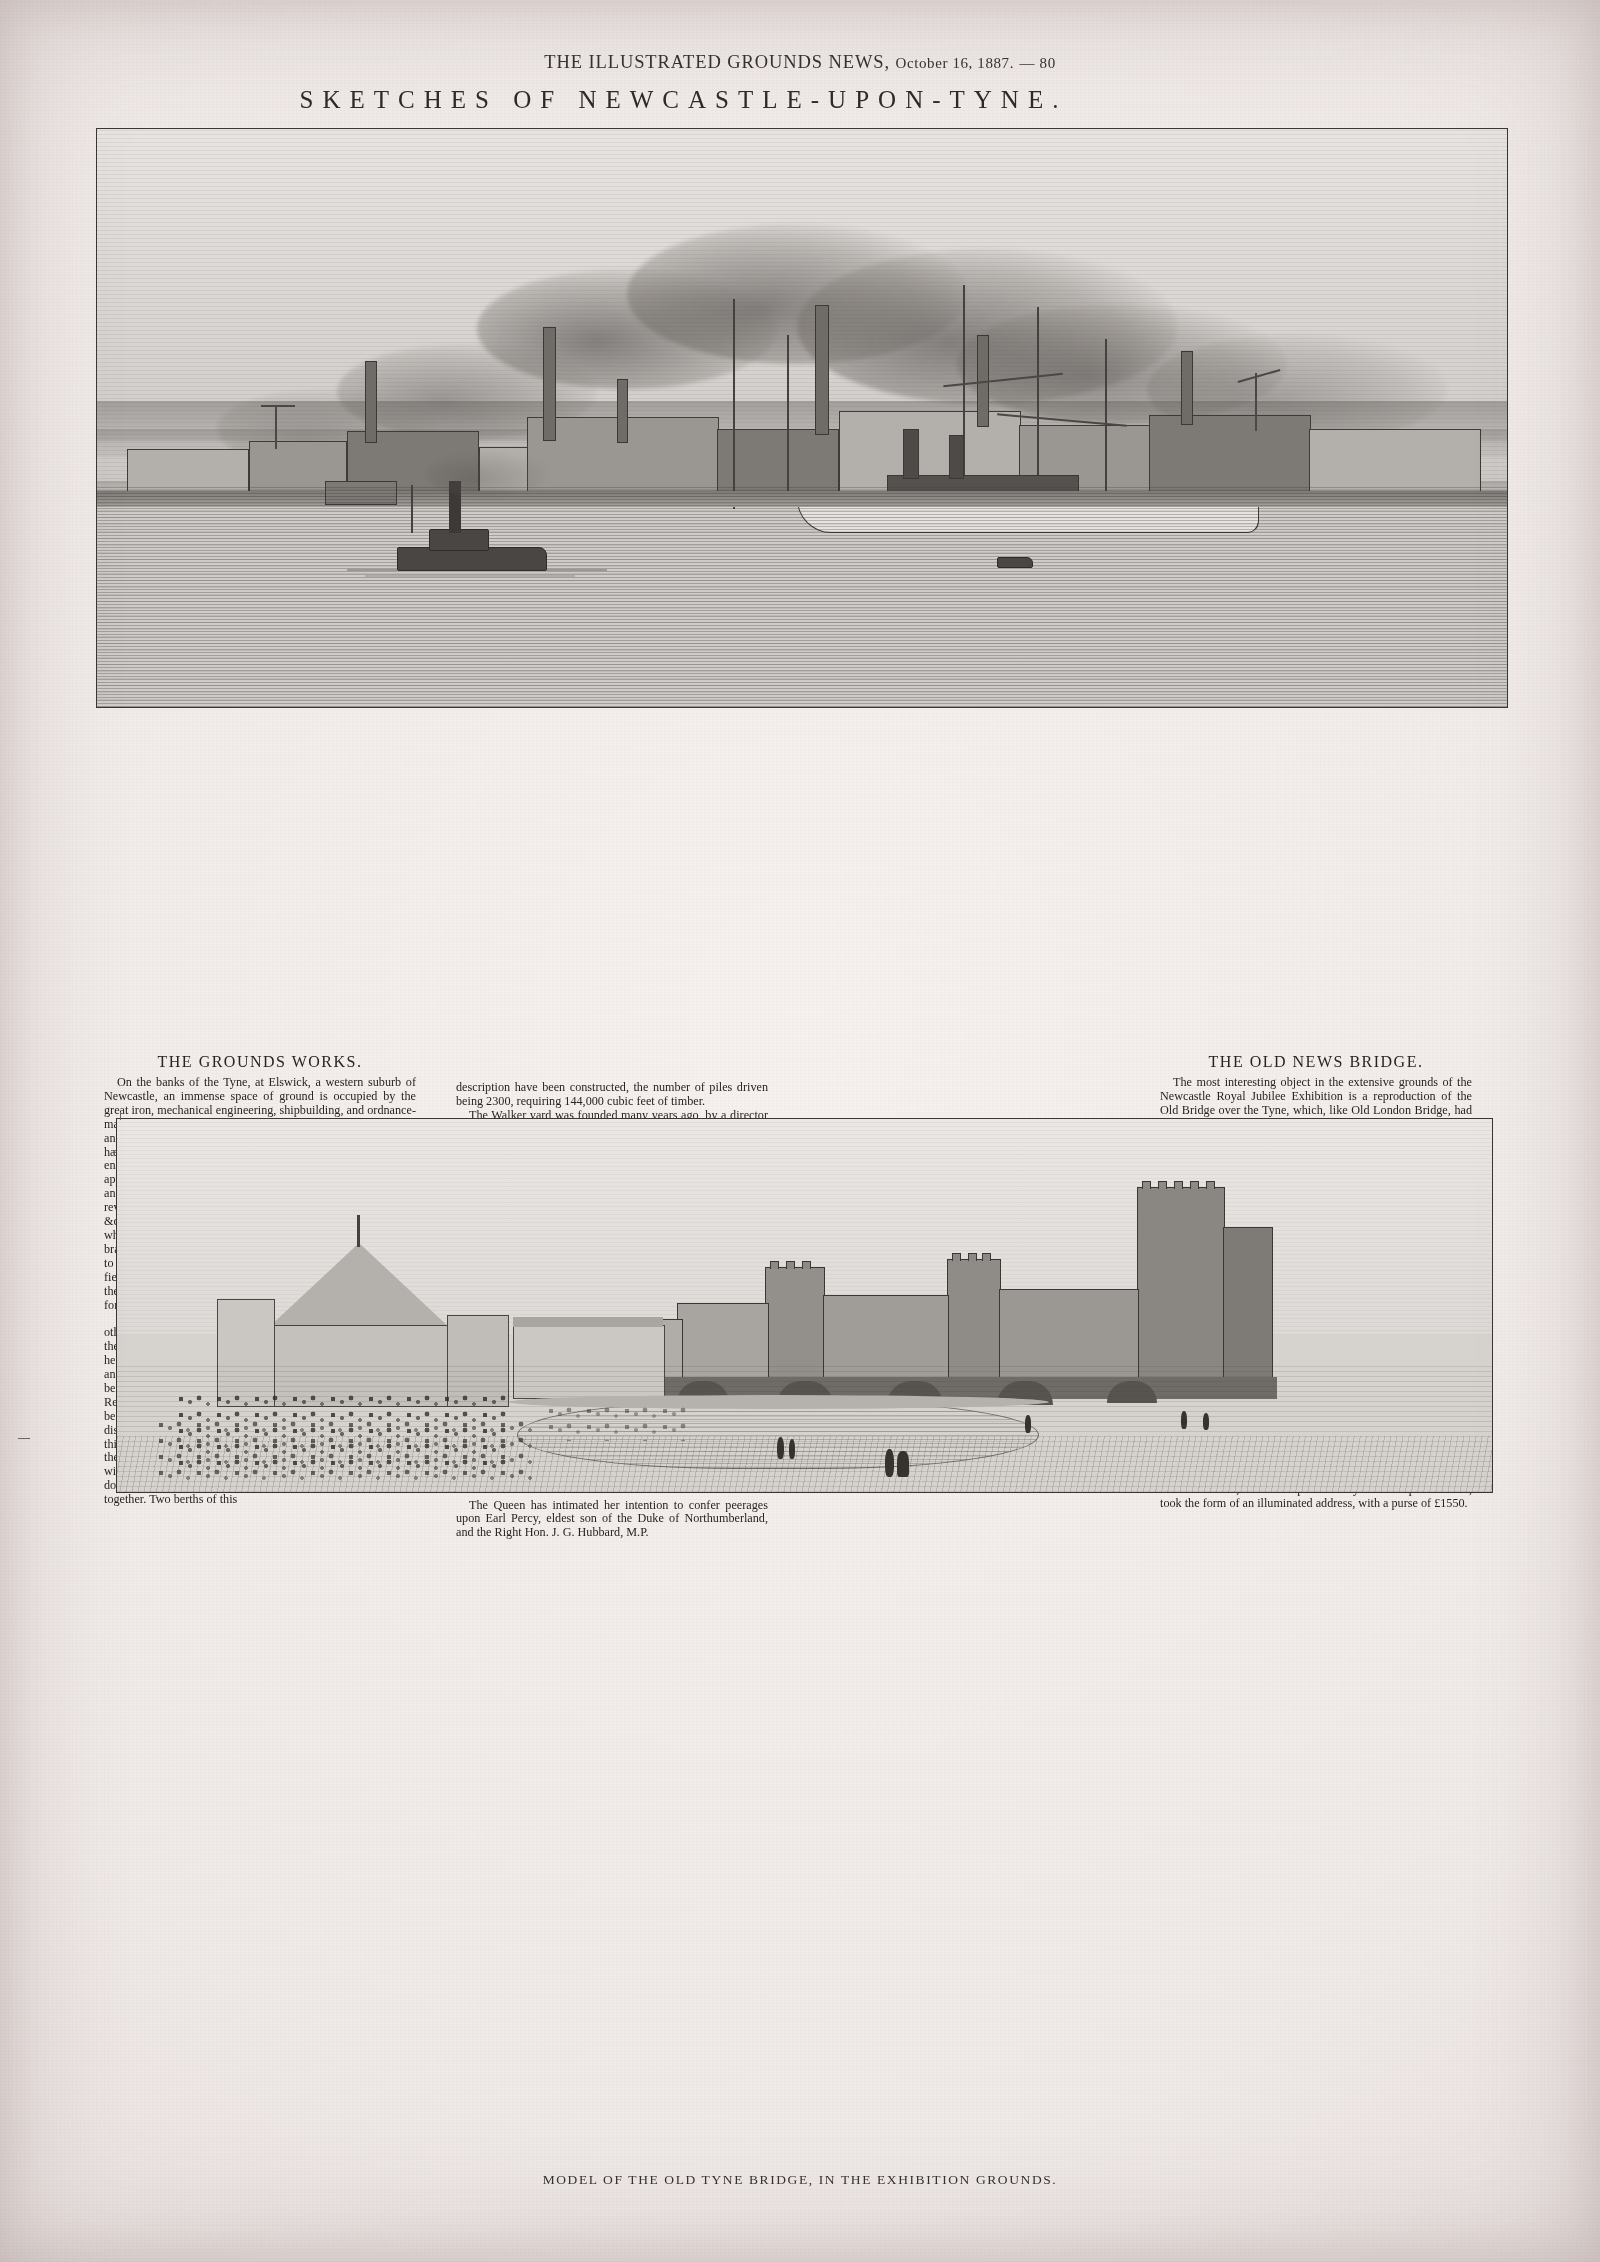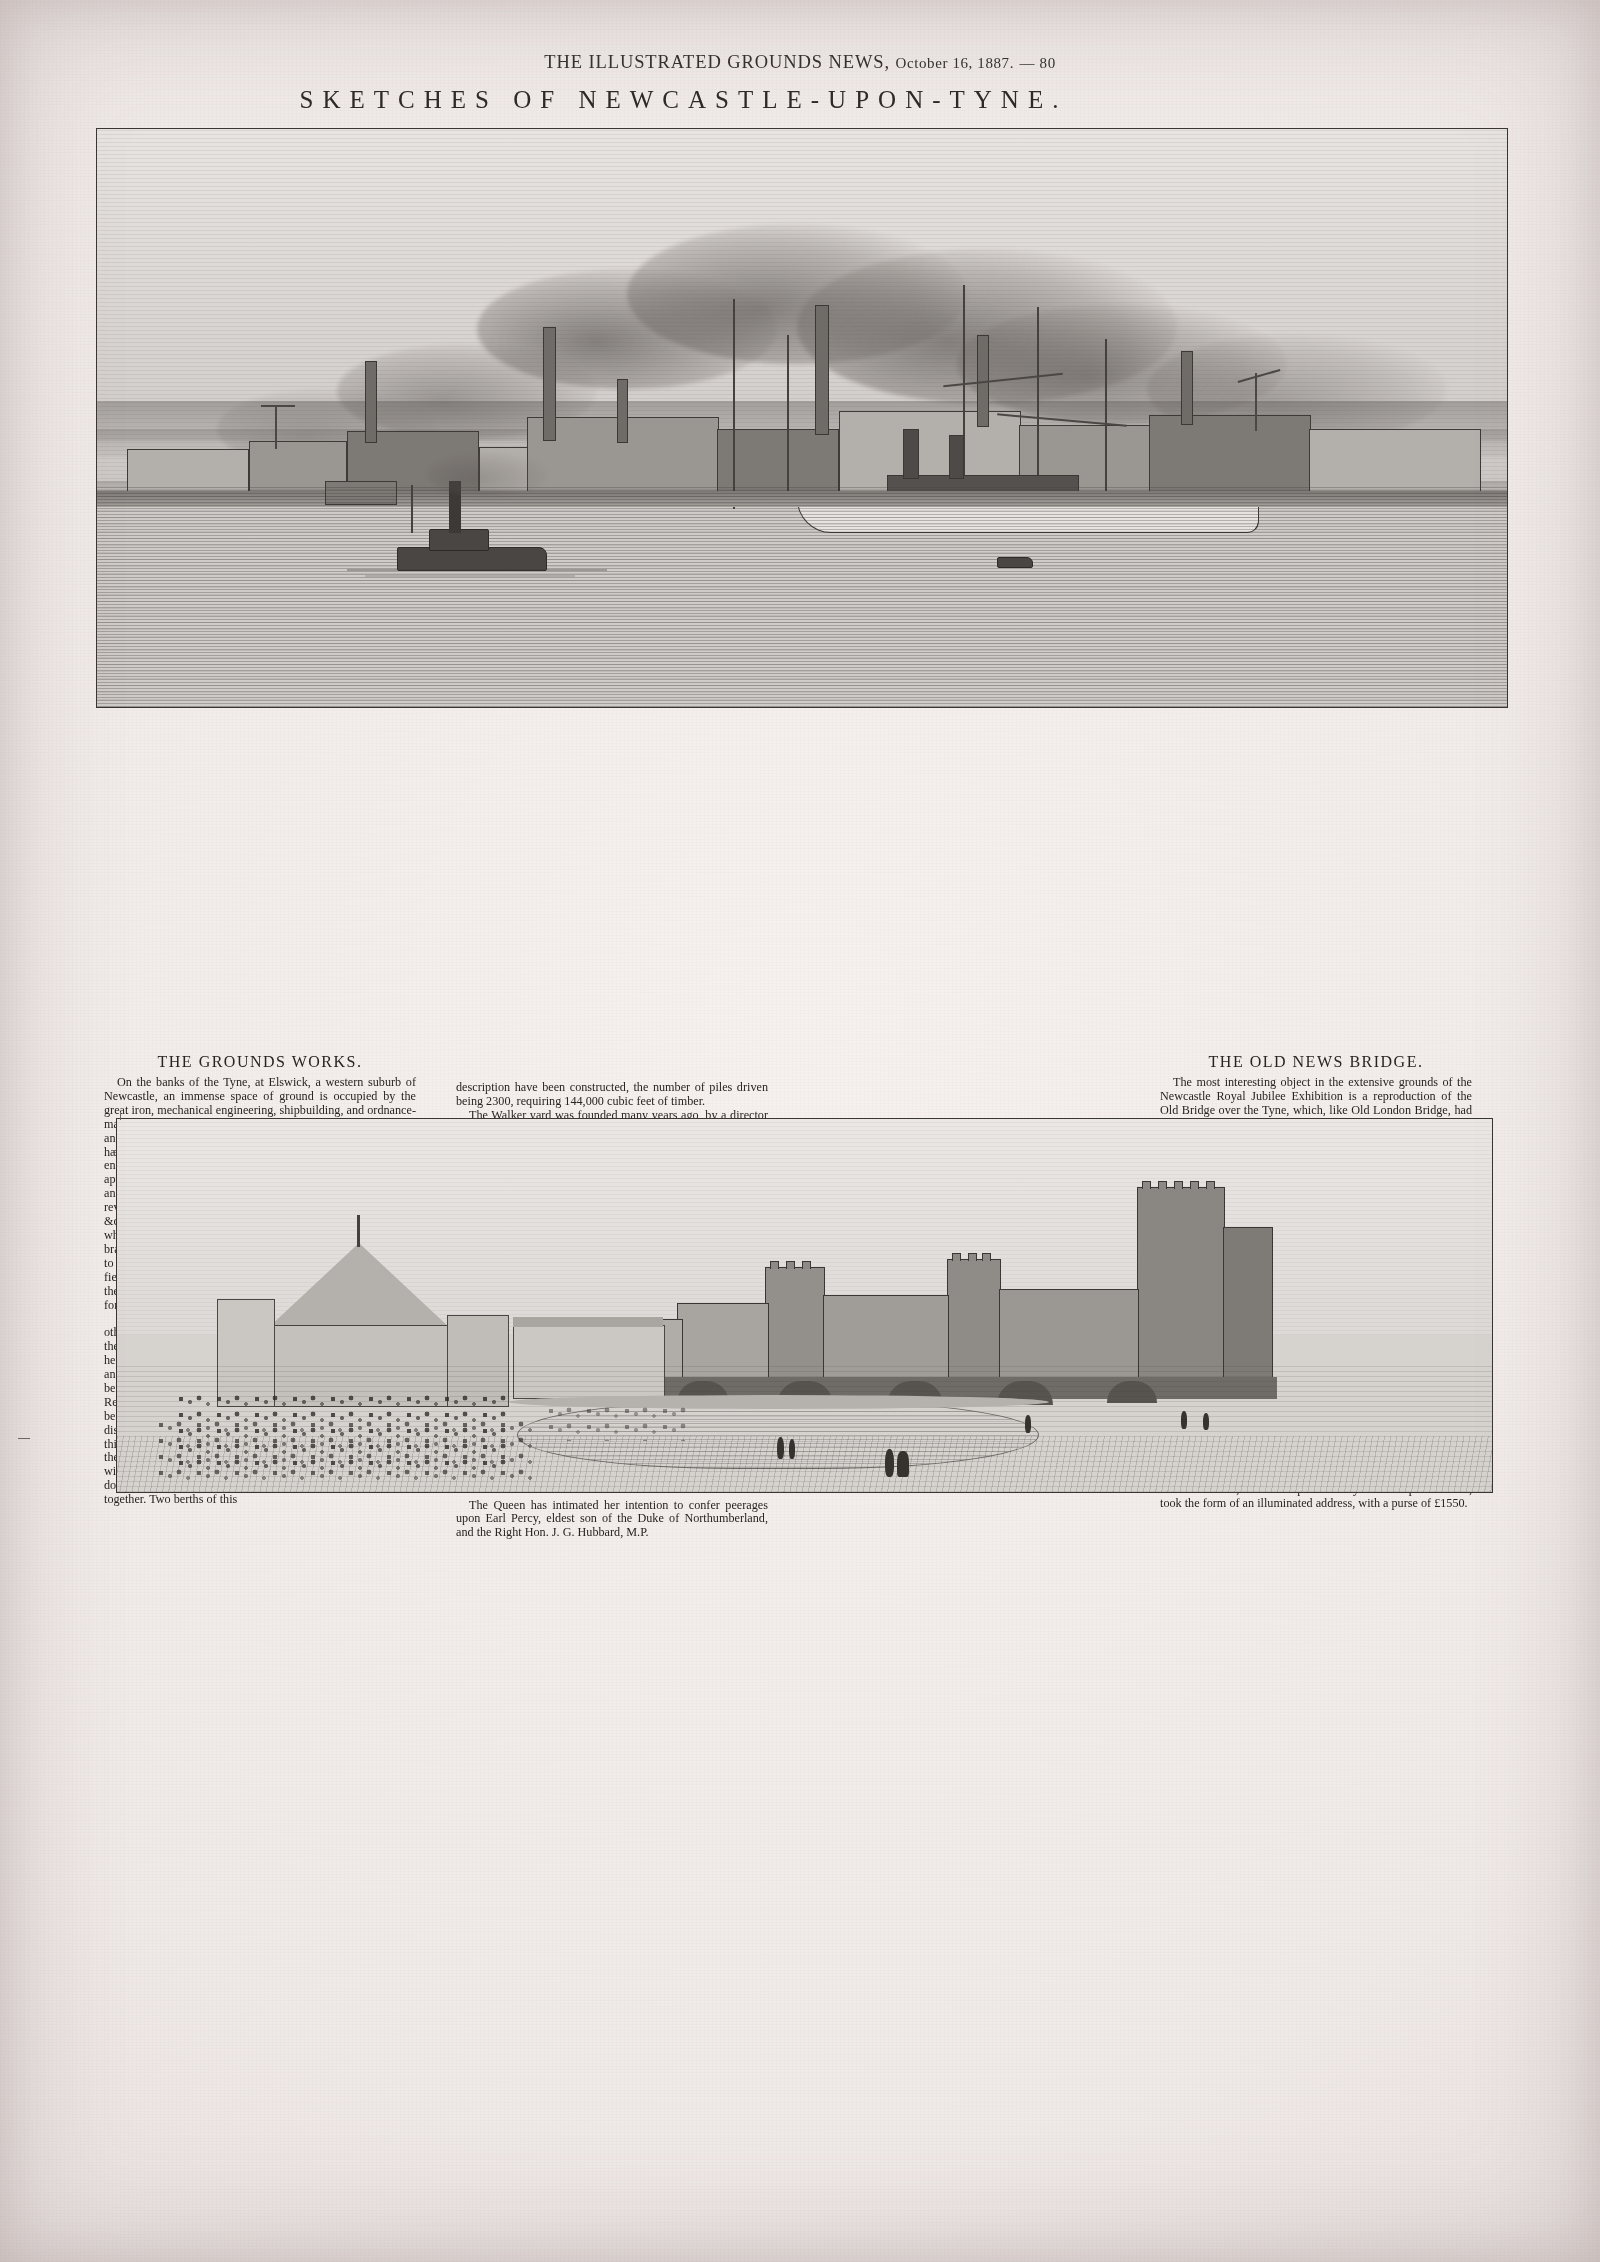--- a/index.html
+++ b/index.html
@@ -341,19 +341,20 @@
       <div class="figure" style="left:768px;top:330px;width:9px;height:28px;"></div>
       <div class="figure" style="left:780px;top:332px;width:12px;height:26px;border-radius:40% 40% 20% 20%;"></div>
       <div class="figure" style="left:908px;top:296px;width:6px;height:18px;"></div>
       <div class="figure" style="left:1064px;top:292px;width:6px;height:18px;"></div>
       <div class="figure" style="left:1086px;top:294px;width:6px;height:17px;"></div>
 
       <div style="position:absolute;left:0;bottom:0;width:100%;height:56px;
                   background-image:repeating-linear-gradient(100deg, rgba(55,52,50,.18) 0px, rgba(55,52,50,.18) 1px, transparent 1px, transparent 6px);"></div>
     </div>
 
+    <div class="cap cap-bottom">MODEL OF THE OLD TYNE BRIDGE, IN THE EXHIBITION GROUNDS.</div>
 
     <div class="tick" style="left:120px;top:1112px;width:1px;height:8px;"></div>
     <div class="tick" style="left:18px;top:1438px;width:12px;height:1px;"></div>
   </div>
 
   <div class="edge-shadow"></div>
 </div>
 
 </body></html>

